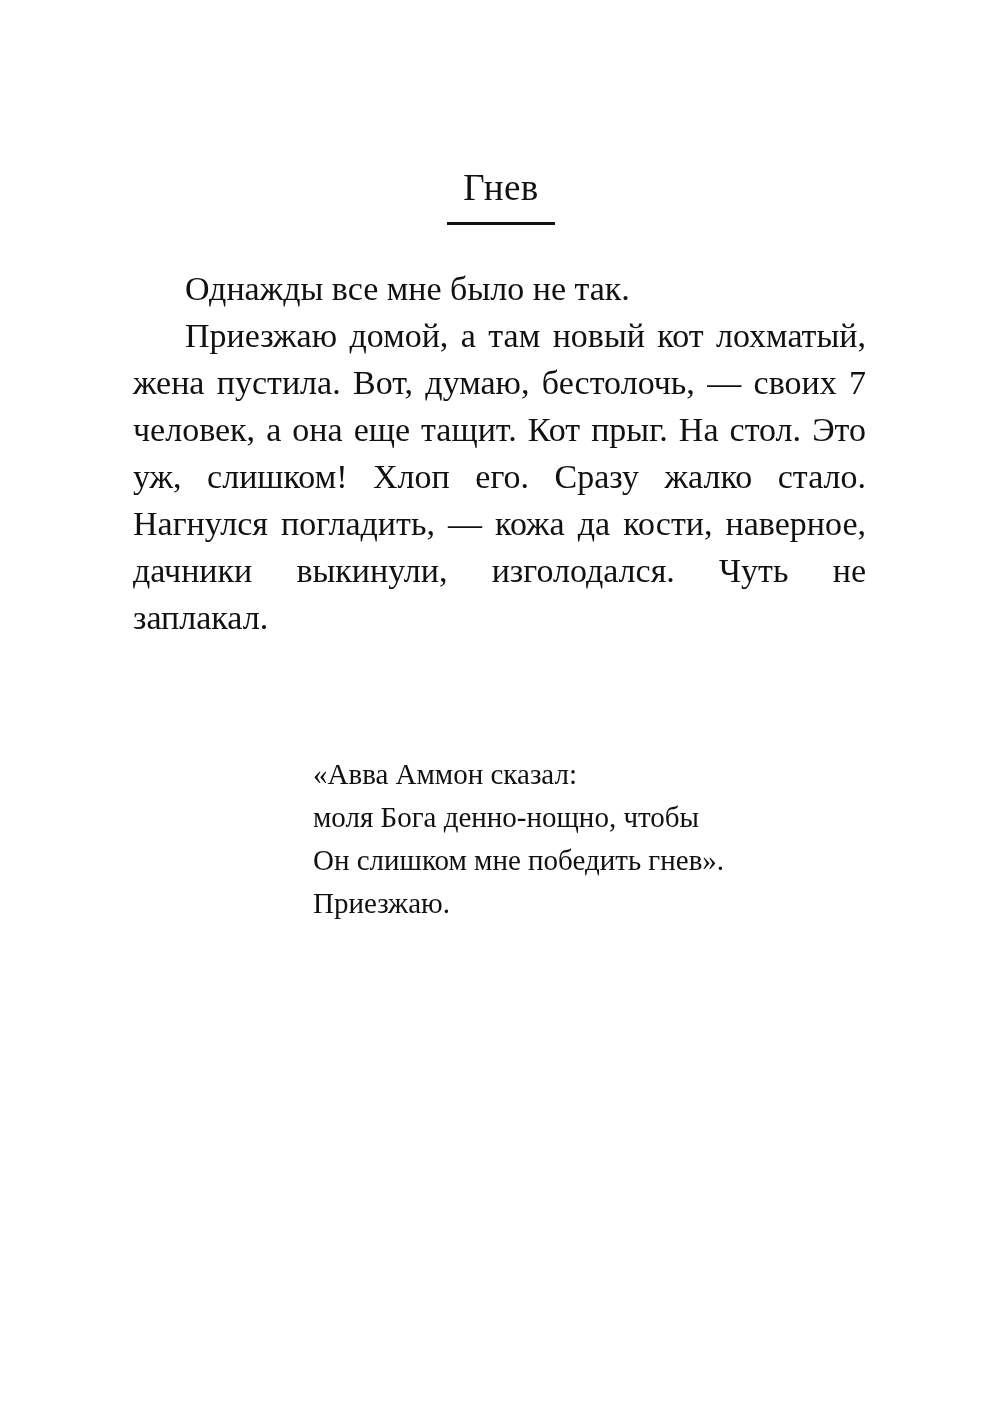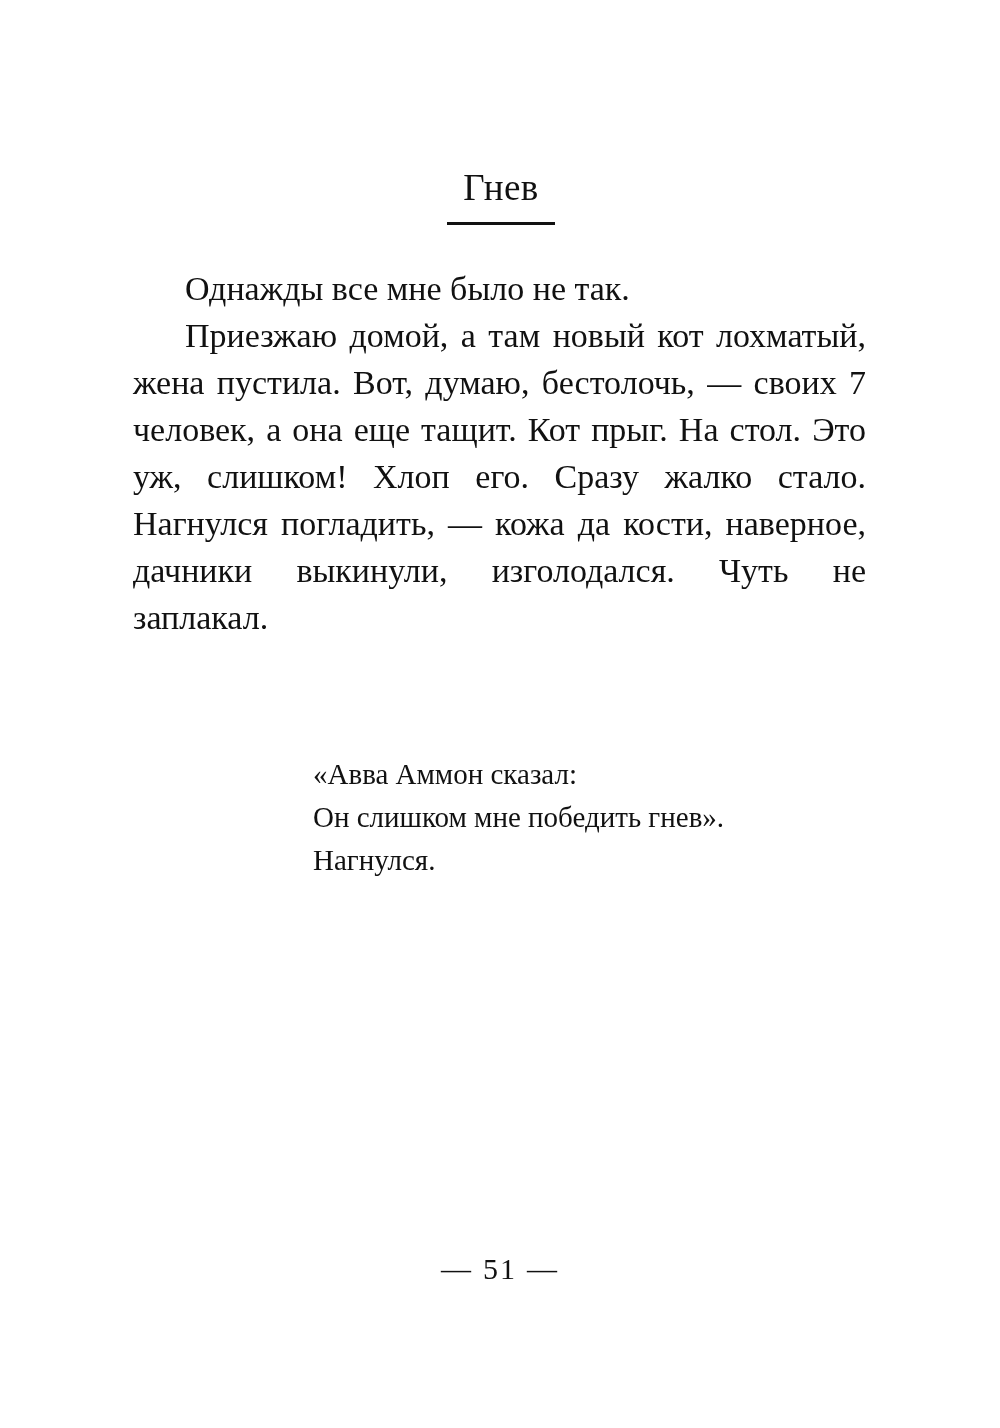--- a/index.html
+++ b/index.html
@@ -102,21 +102,19 @@
     <div class="title-rule"></div>
   </div>
 
   <div class="body-text">
     <p>Однажды все мне было не так.</p>
     <p>Приезжаю домой, а там новый кот лохматый, жена пустила. Вот, думаю, бестолочь, — своих 7 человек, а она еще тащит. Кот прыг. На стол. Это уж, слишком! Хлоп его. Сразу жалко стало. Нагнулся погладить, — кожа да кости, наверное, дачники выкинули, изголодался. Чуть не заплакал.</p>
   </div>
 
   <div class="quote-block">
     <p>«Авва Аммон сказал:</p>
+    <p>моля Бога денно-нощно, чтобы</p>
     <p>Он слишком мне победить гнев».</p>
-    <p>Нагнулся.</p>
+    <p>Приезжаю.</p>
   </div>
 
-  <div class="folio">
-    <span class="dash">—</span><span>51</span><span class="dash">—</span>
-  </div>
 
 </div>
 
 </body></html>

